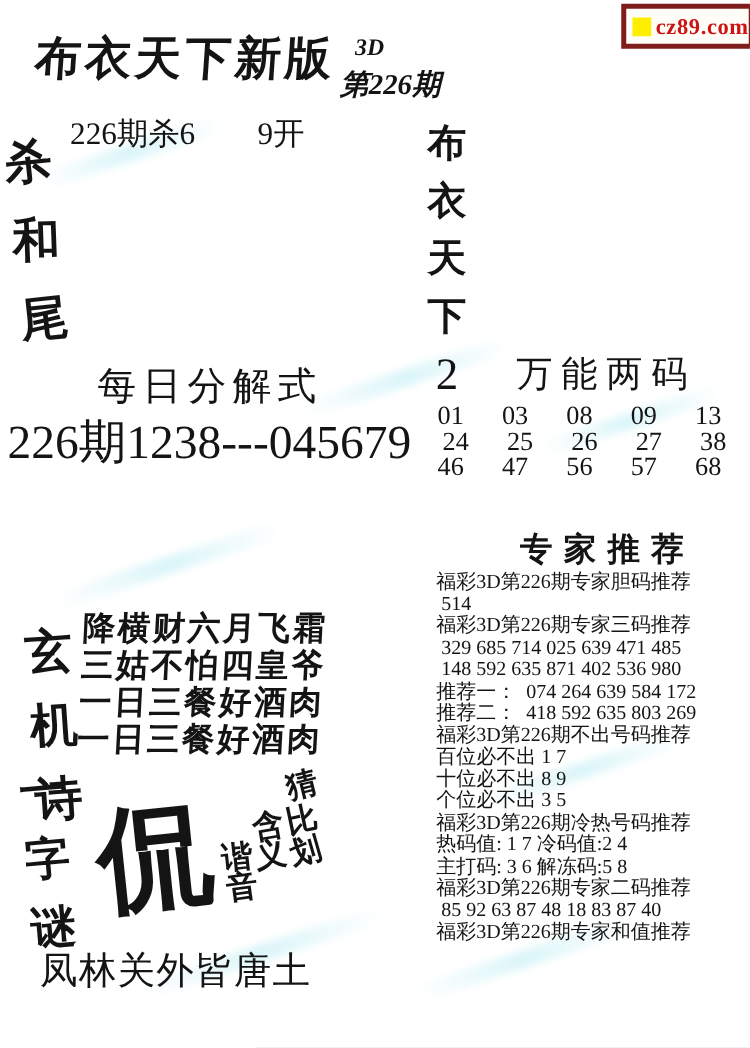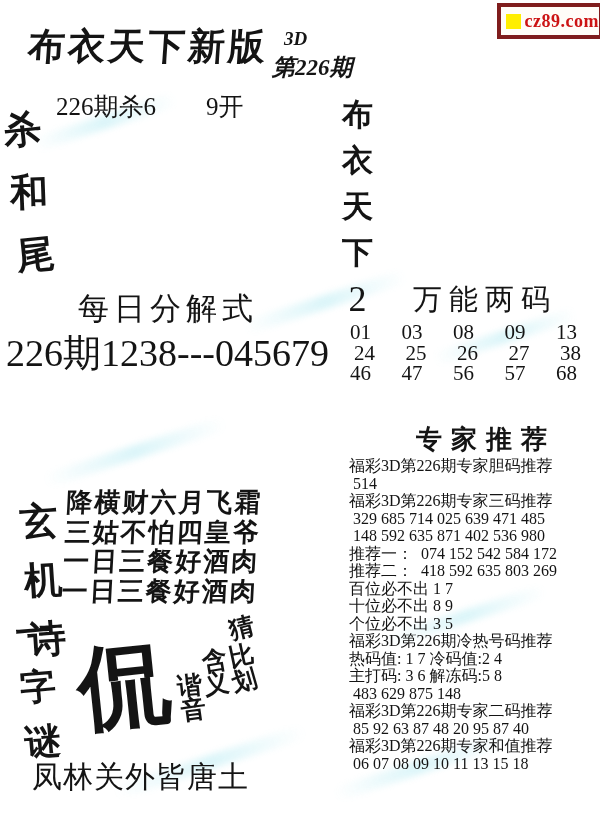--- a/index.html
+++ b/index.html
@@ -102,33 +102,32 @@
     <div class="row">46  47  56  57  68  89</div>
   </div>
 
   <div class="expert-title calli">专家推荐</div>
   <div class="expert-lines">
     <div>福彩3D第226期专家胆码推荐</div>
     <div> 514</div>
     <div>福彩3D第226期专家三码推荐</div>
     <div> 329 685 714 025 639 471 485</div>
     <div> 148 592 635 871 402 536 980</div>
-    <div>推荐一：  074 152 542 584 172</div>
+    <div>推荐一：  074 264 639 584 172</div>
     <div>推荐二：  418 592 635 803 269</div>
+    <div>福彩3D第226期不出号码推荐</div>
     <div>百位必不出 1 7</div>
     <div>十位必不出 8 9</div>
     <div>个位必不出 3 5</div>
     <div>福彩3D第226期冷热号码推荐</div>
     <div>热码值: 1 7 冷码值:2 4</div>
     <div>主打码: 3 6 解冻码:5 8</div>
-    <div> 483 629 875 148</div>
     <div>福彩3D第226期专家二码推荐</div>
-    <div> 85 92 63 87 48 20 95 87 40</div>
+    <div> 85 92 63 87 48 18 83 87 40</div>
     <div>福彩3D第226期专家和值推荐</div>
-    <div> 06 07 08 09 10 11 13 15 18</div>
   </div>
 
   <div class="vcol poem-v calli">
     <span>玄</span>
     <span>机</span>
     <span>诗</span>
   </div>
   <div class="poem-lines">
     <div>降横财六月飞霜</div>
     <div>三姑不怕四皇爷</div>

